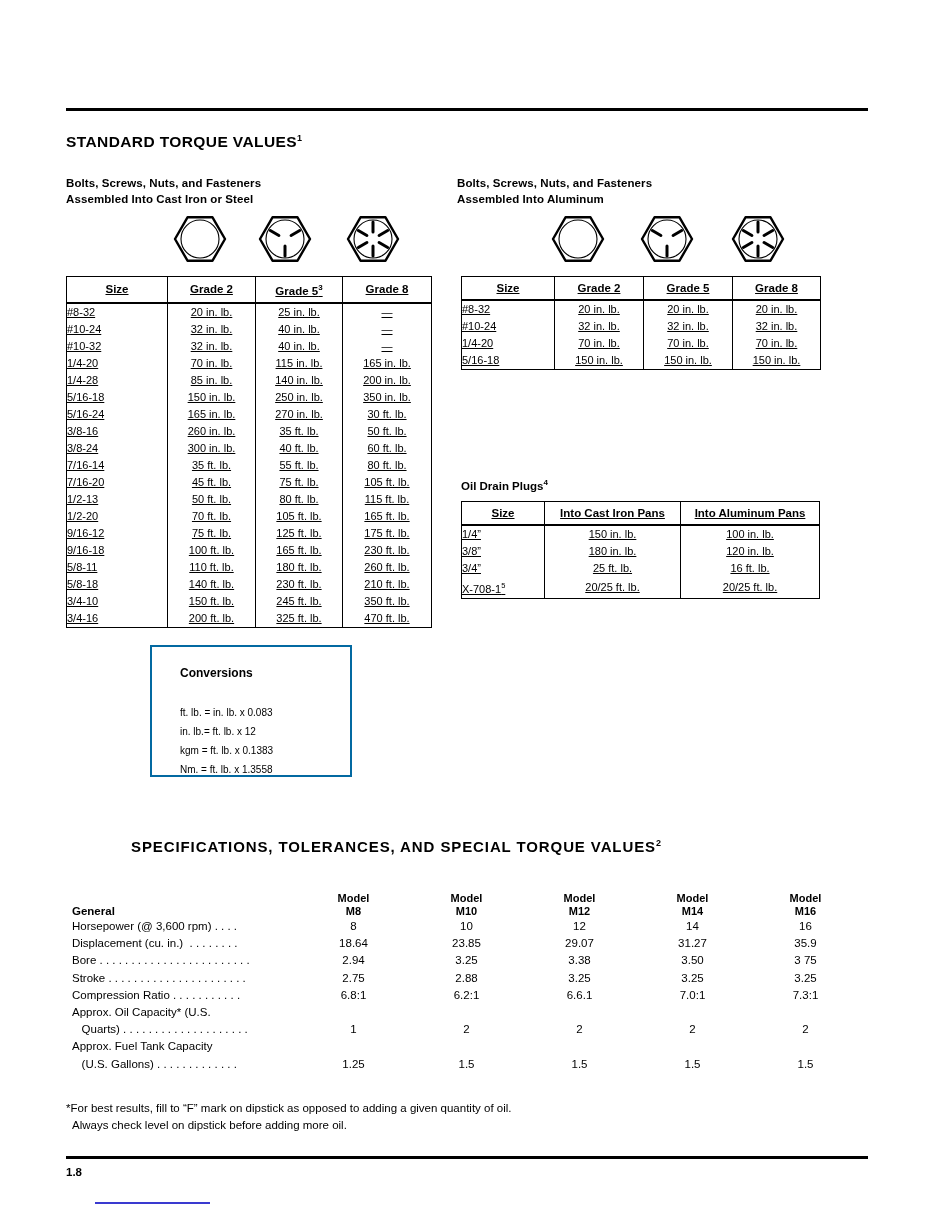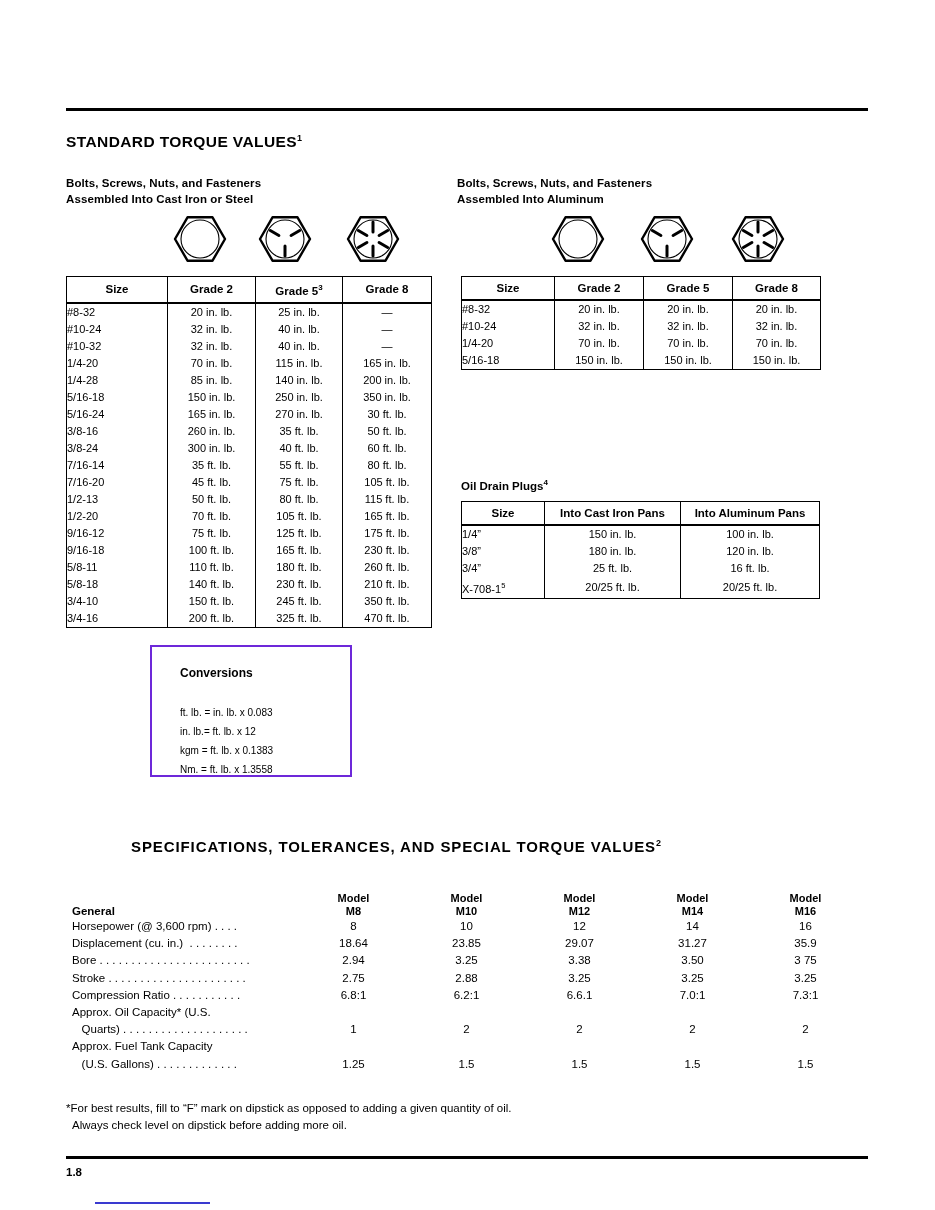--- a/index.html
+++ b/index.html
@@ -51,20 +51,21 @@
   .bolts-left  { left:170px; top:209px; width:250px; }
   .bolts-right { left:548px; top:209px; width:256px; }
   .bolt { position:absolute; top:0; width:60px; height:60px; }
 
   
   table.tt {
     position:absolute;
     border-collapse:collapse;
     font-size:11px;
     background:#fff;
+    text-decoration:underline;
   }
   table.tt th, table.tt td {
     border:1.2px solid #000;
     padding:0;
     font-weight:normal;
   }
   table.tt th {
     font-weight:bold; font-size:11.5px; text-align:center;
     height:22px; line-height:22px;
     border-bottom-width:2px;
@@ -93,21 +94,21 @@
   #aluminum-table th:nth-child(4), #aluminum-table td:nth-child(4){ width:87px; }
 
   #oil-plugs-table { left:461px; top:501px; }
   #oil-plugs-table th:nth-child(1), #oil-plugs-table td:nth-child(1){ width:82px; }
   #oil-plugs-table th:nth-child(2), #oil-plugs-table td:nth-child(2){ width:135px; }
   #oil-plugs-table th:nth-child(3), #oil-plugs-table td:nth-child(3){ width:138px; }
 
   
   #conversions-box {
     position:absolute; left:150px; top:645px; width:198px; height:128px;
-    border:2px solid #6d28d9; background:#fff;
+    border:2px solid #0369a1; background:#fff;
   }
   #conversions-box .cv-h {
     position:absolute; left:28px; top:19px;
     font-size:12px; font-weight:bold;
   }
   #conversions-box .cv-list {
     position:absolute; left:28px; top:56px;
     font-size:10px; line-height:19px;
   }
 

